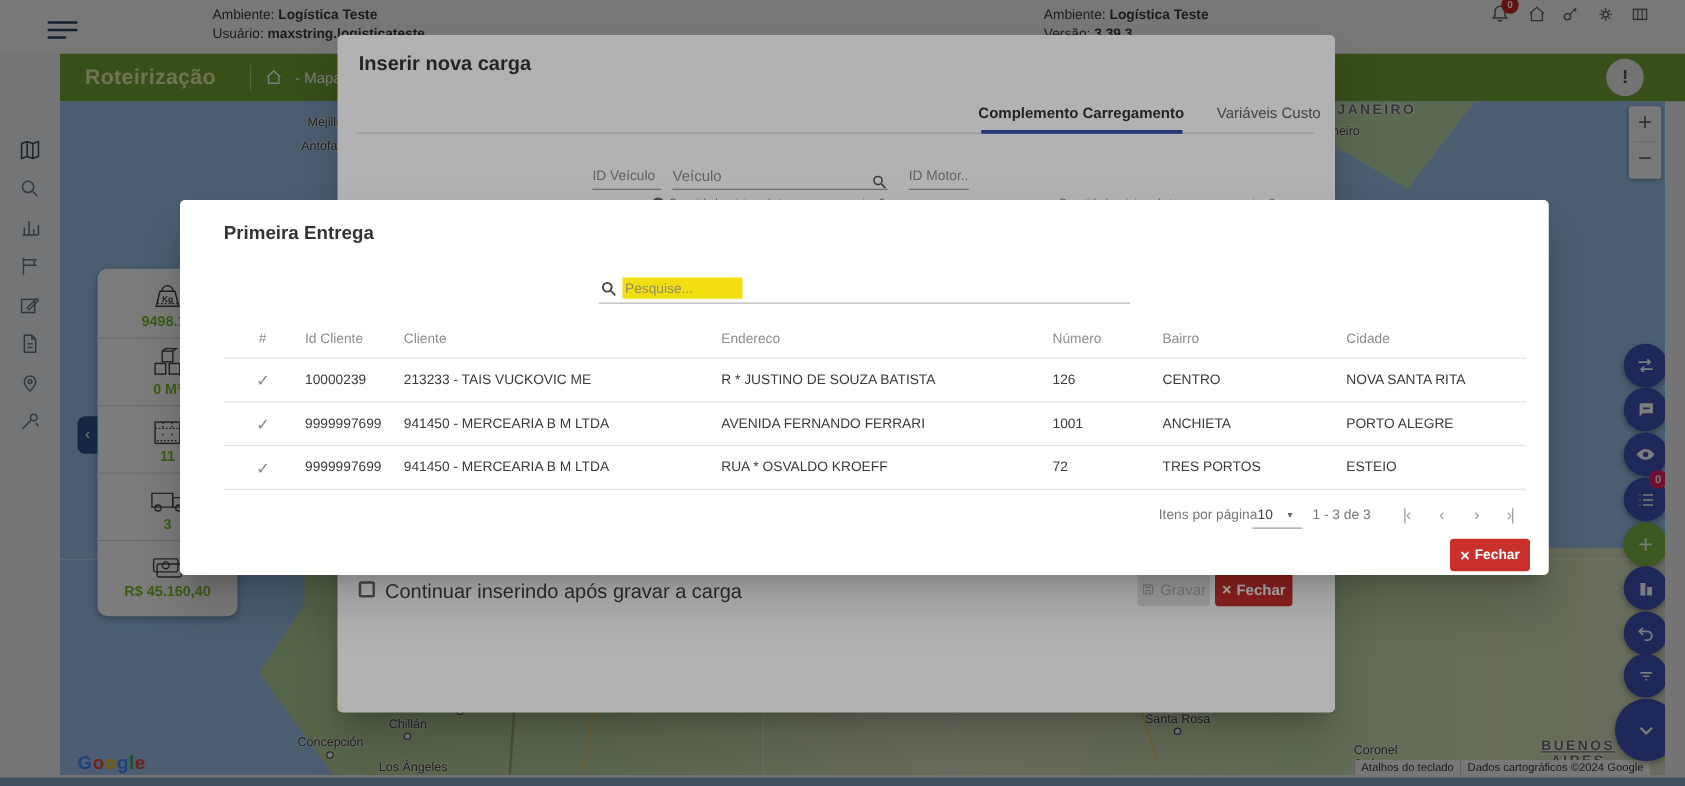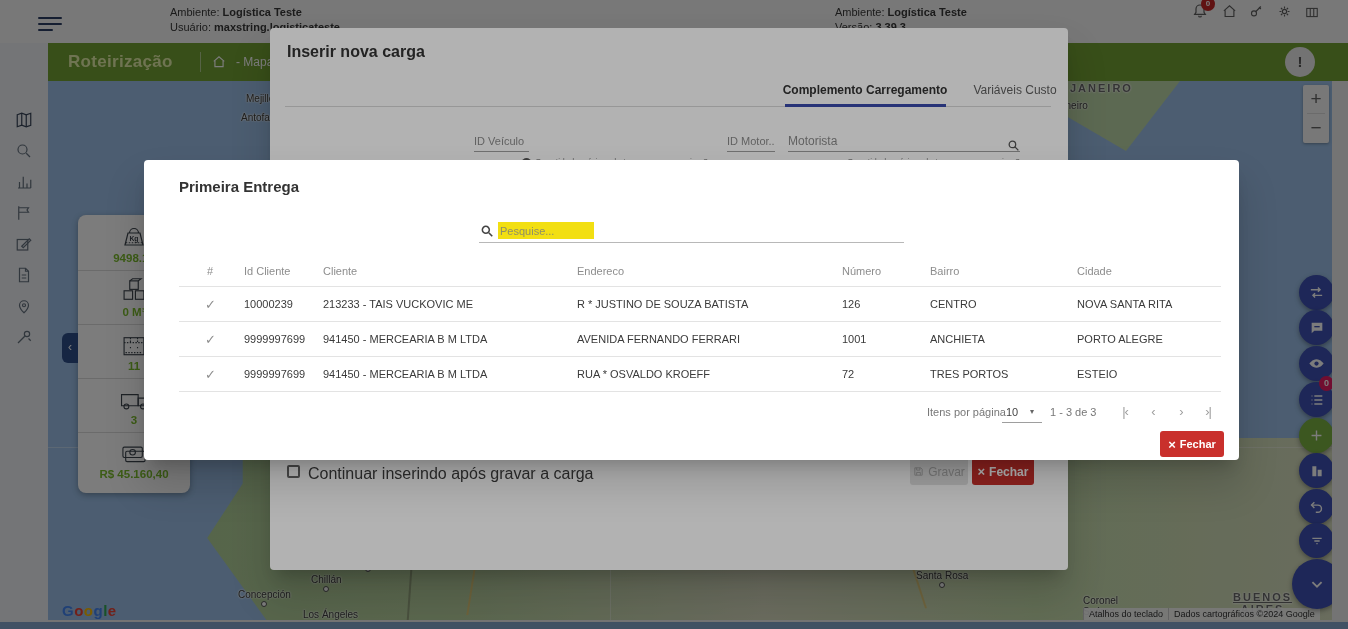--- a/index.html
+++ b/index.html
@@ -351,29 +351,29 @@
   <div class="backdrop bd1"></div>
 
   <section class="dialog dlg1" style="left:270px;top:28px;width:798px;height:542px;">
     <h2 class="dlg-title" style="left:17px;top:2px;font-size:16px;">Inserir nova carga</h2>
     <div class="tab active" style="left:500px;width:190px;">Complemento Carregamento</div>
     <div class="tab" style="left:695px;width:100px;">Variáveis Custo</div>
     <div class="hline" style="left:15px;top:78px;width:766px;"></div>
     <div class="tab-line" style="left:515px;top:76px;width:161px;"></div>
 
     <div class="field" style="left:204px;top:100px;width:55px;font-size:11px;">ID Veículo</div>
-    <div class="field" style="left:457px;top:100px;width:48px;font-size:11px;">ID Motor...</div>
-    <div class="field" style="left:518px;top:100px;width:232px;">
-      <span>Motorista</span>
+    <div class="field" style="left:268px;top:100px;width:172px;">
+      <span>Veículo</span>
       <span class="mag">
         <svg width="13" height="13" viewBox="0 0 24 24" style="stroke:#555;fill:none;stroke-width:2.4;">
             <circle cx="10" cy="10" r="6"></circle>
             <path d="M15 15l6 6"></path>
           </svg></span>
     </div>
+    <div class="field" style="left:457px;top:100px;width:48px;font-size:11px;">ID Motor...</div>
     <div class="hint" style="left:252px;top:129px;width:190px;">
       <span class="info-dot">i</span>
       <span>Quantidade mínima do termo para pesquisa 3</span>
     </div>
     <div class="hint" style="left:518px;top:129px;width:232px;justify-content:flex-end;">
       <span>Quantidade mínima do termo para pesquisa 3</span>
     </div>
 
     <div class="chkbox" style="left:17px;top:437px;"></div>
     <span class="ab" style="left:38px;top:437px;font-size:16px;color:#3f3f3f;">Continuar inserindo após gravar a carga</span>

